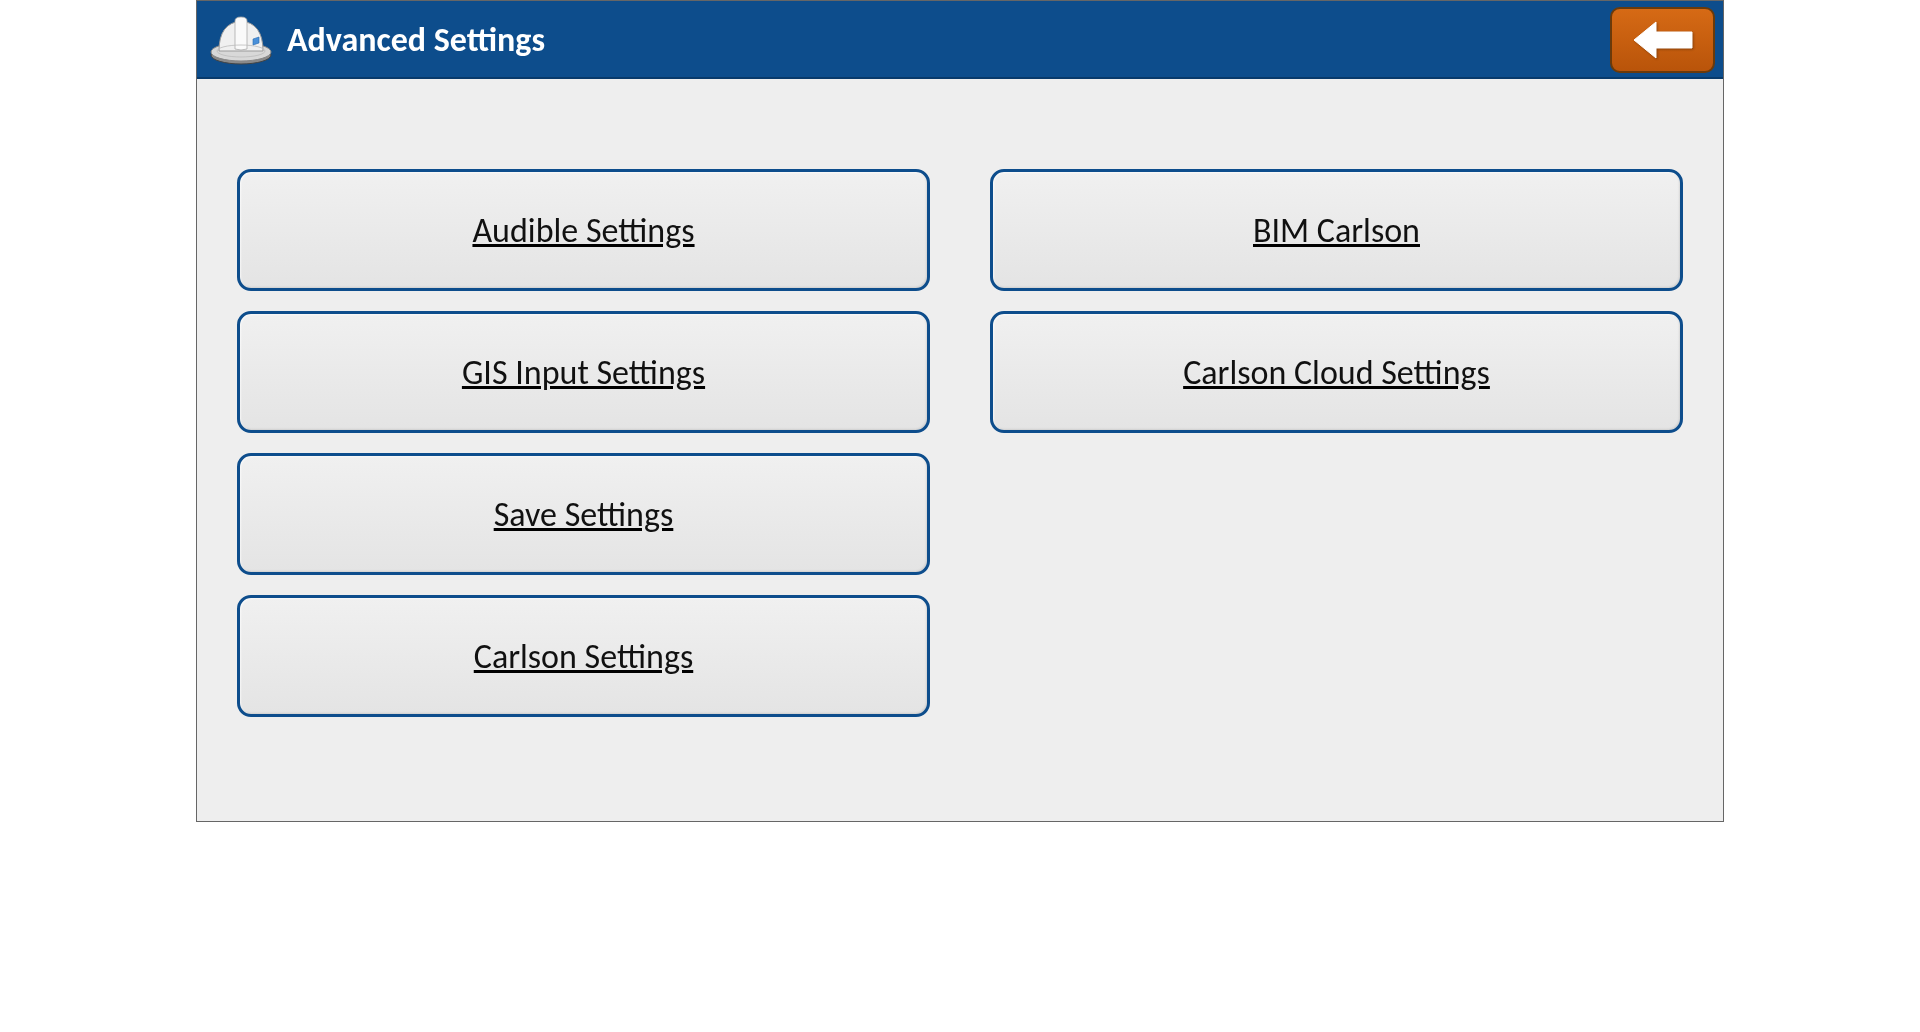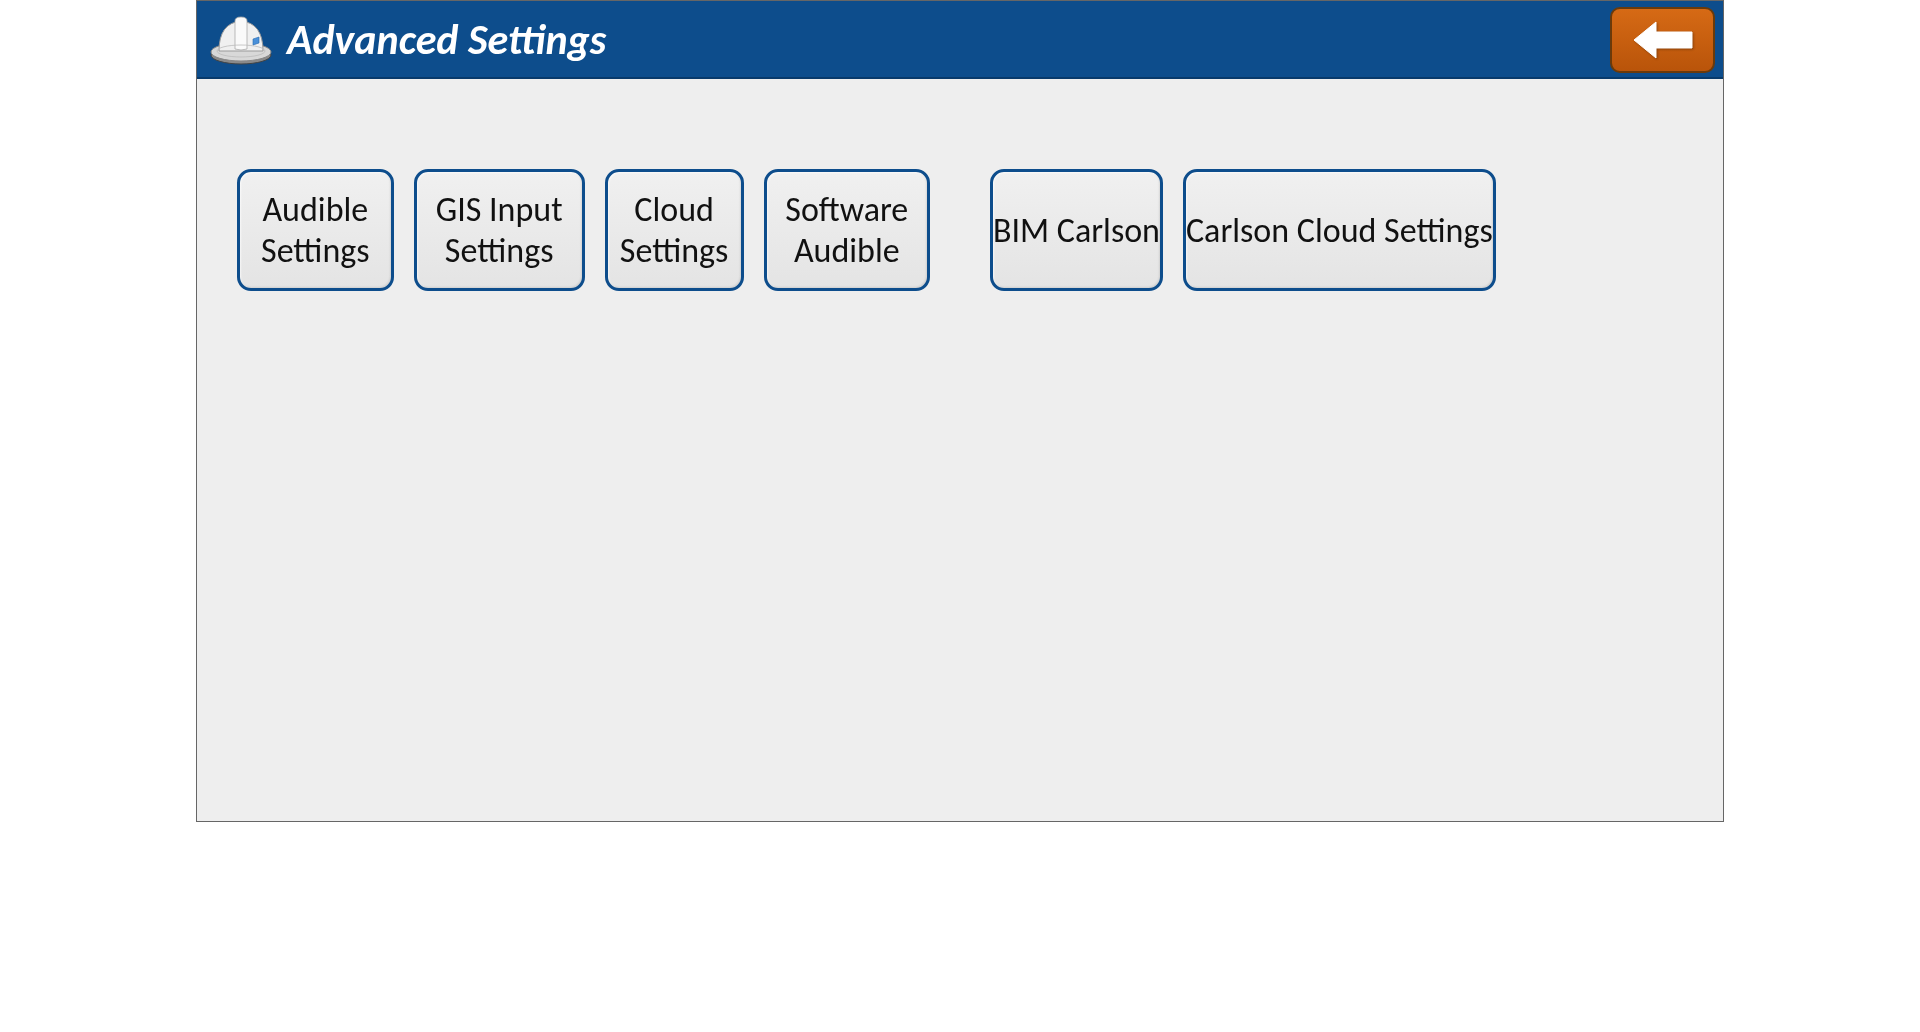--- a/index.html
+++ b/index.html
@@ -27,23 +27,22 @@
     .header-icon {
       width: 68px;
       height: 60px;
       margin-right: 12px;
       display: flex;
       align-items: center;
       justify-content: center;
     }
     .header-title {
       color: #fff;
-      font-size: 42px;
+      font-size: 34px;
       font-weight: bold;
-      font-style: italic;
     }
     .back-button {
       position: absolute;
       right: 8px;
       top: 6px;
       width: 105px;
       height: 66px;
       background: linear-gradient(to bottom, #d66a15, #b9540a);
       border: 2px solid #6b3a0a;
       border-radius: 10px;
@@ -58,22 +57,23 @@
     .content {
       background: #eeeeee;
       height: calc(100% - 78px);
       padding: 90px 40px 40px 40px;
       display: flex;
       gap: 60px;
     }
     .column {
       flex: 1;
       display: flex;
-      flex-direction: row;
+      flex-direction: column;
       gap: 20px;
+      text-decoration: underline;
     }
     .settings-button {
       height: 122px;
       background: linear-gradient(to bottom, #f0f0f0, #e4e4e4);
       border: 3px solid #0d4d8c;
       border-radius: 14px;
       font-size: 34px;
       color: #111;
       cursor: pointer;
       display: flex;
@@ -107,24 +107,24 @@
 
 <div class="content">
   <div class="column" id="left-col">
       <button class="settings-button">
         <span>Audible Settings</span>
       </button>
       <button class="settings-button">
         <span>GIS Input Settings</span>
       </button>
       <button class="settings-button">
-        <span>Cloud Settings</span>
+        <span>Save Settings</span>
       </button>
       <button class="settings-button">
-        <span>Software Audible</span>
+        <span>Carlson Settings</span>
       </button>
     </div>
   <div class="column" id="right-col">
       <button class="settings-button">
         <span>BIM Carlson</span>
       </button>
       <button class="settings-button">
         <span>Carlson Cloud Settings</span>
       </button>
     </div>

